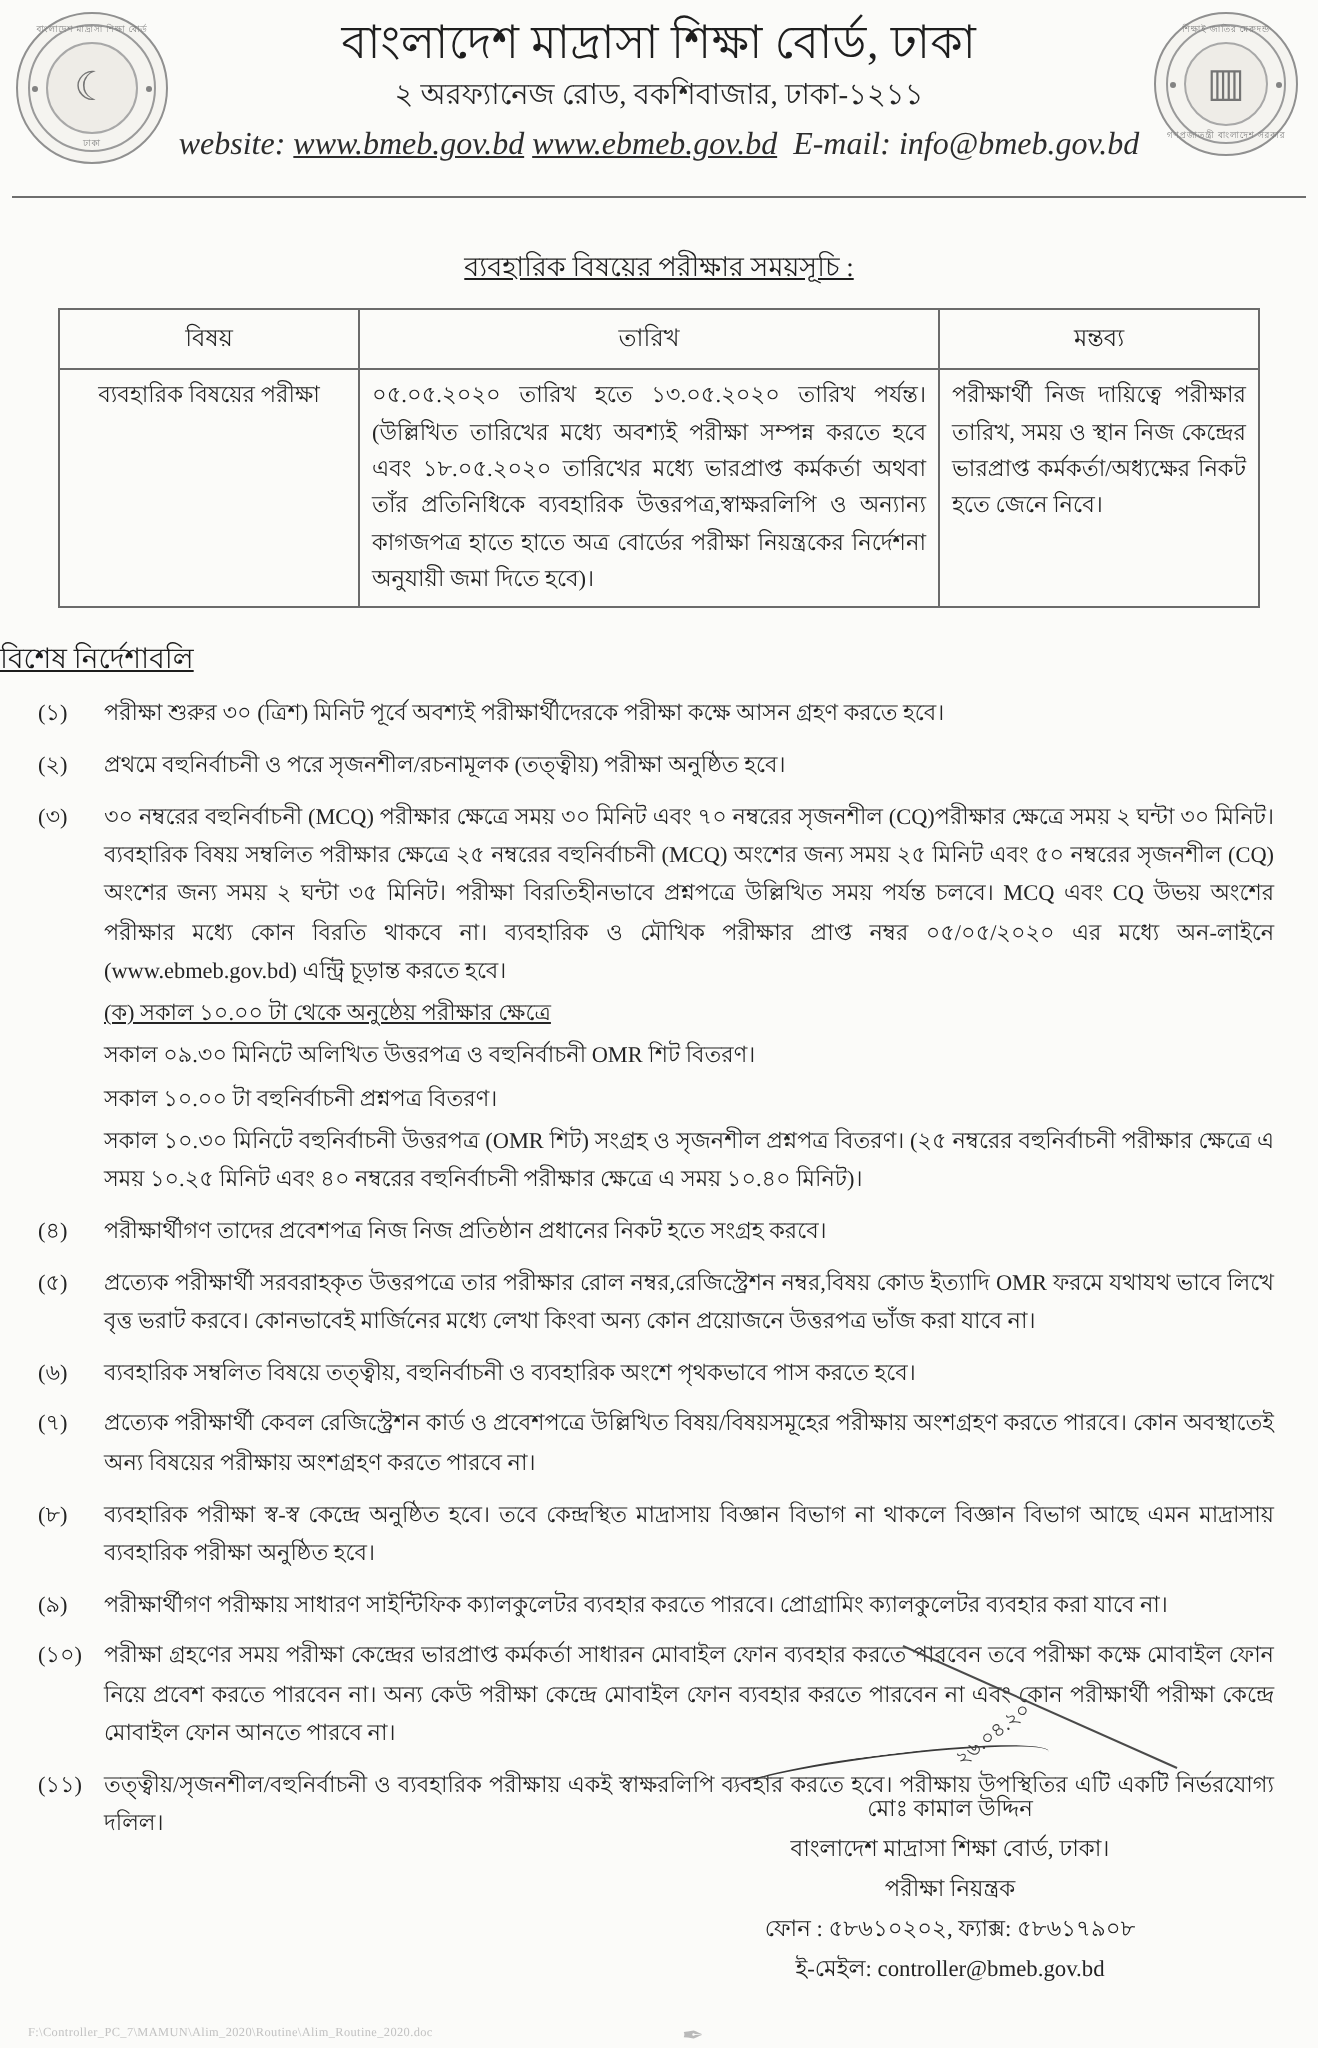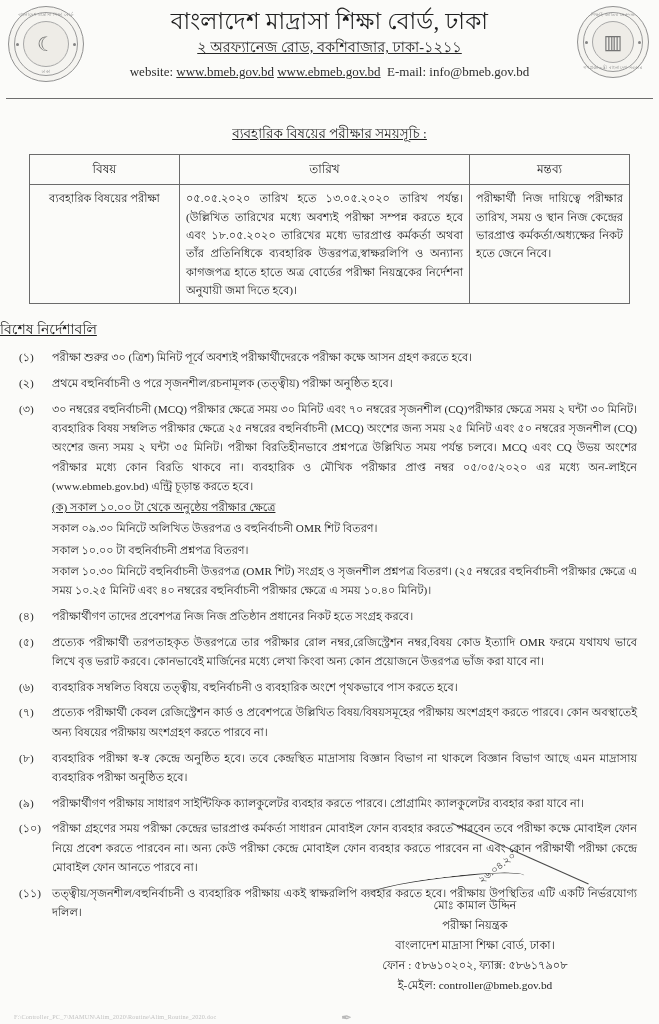--- a/index.html
+++ b/index.html
@@ -84,28 +84,28 @@
     line-height: 1.18;
     color: #1e1e1e;
     padding-top: 4px;
     font-family: "Liberation Serif", serif;
   }
   .org-addr {
     text-align: center;
     font-size: 14.5px;
     margin-top: 1px;
     color: #262626;
-    text-decoration: underline;
   }
   .org-web {
     text-align: center;
-    font-size: 13px;
+    font-size: 16px;
     margin-top: 4px;
     color: #2d2d2d;
     font-family: "Liberation Serif", serif;
+    font-style: italic;
   }
   .org-web .u { text-decoration: underline; }
   .hr {
     height: 0;
     border-top: 1.3px solid #6e6e6e;
     margin: 6px 6px 0 6px;
   }
   
   .sched-title {
     text-align: center;
@@ -330,21 +330,21 @@
       <li>
         <span class="num">(৩)</span>
         <span class="body-txt"><span>৩০ নম্বরের বহুনির্বাচনী (MCQ) পরীক্ষার ক্ষেত্রে সময় ৩০ মিনিট এবং ৭০ নম্বরের সৃজনশীল (CQ)পরীক্ষার ক্ষেত্রে সময় ২ ঘন্টা ৩০ মিনিট। ব্যবহারিক বিষয় সম্বলিত পরীক্ষার ক্ষেত্রে ২৫ নম্বরের বহুনির্বাচনী (MCQ) অংশের জন্য সময় ২৫ মিনিট এবং ৫০ নম্বরের সৃজনশীল (CQ) অংশের জন্য সময় ২ ঘন্টা ৩৫ মিনিট। পরীক্ষা বিরতিহীনভাবে প্রশ্নপত্রে উল্লিখিত সময় পর্যন্ত চলবে। MCQ এবং CQ উভয় অংশের পরীক্ষার মধ্যে কোন বিরতি থাকবে না। ব্যবহারিক ও মৌখিক পরীক্ষার প্রাপ্ত নম্বর ০৫/০৫/২০২০ এর মধ্যে অন-লাইনে (www.ebmeb.gov.bd) এন্ট্রি চূড়ান্ত করতে হবে।</span><span class="sub ul">(ক) সকাল ১০.০০ টা থেকে অনুষ্ঠেয় পরীক্ষার ক্ষেত্রে</span><span class="sub">সকাল ০৯.৩০ মিনিটে অলিখিত উত্তরপত্র ও বহুনির্বাচনী OMR শিট বিতরণ।</span><span class="sub">সকাল ১০.০০ টা বহুনির্বাচনী প্রশ্নপত্র বিতরণ।</span><span class="sub">সকাল ১০.৩০ মিনিটে বহুনির্বাচনী উত্তরপত্র (OMR শিট) সংগ্রহ ও সৃজনশীল প্রশ্নপত্র বিতরণ। (২৫ নম্বরের বহুনির্বাচনী পরীক্ষার ক্ষেত্রে এ সময় ১০.২৫ মিনিট এবং ৪০ নম্বরের বহুনির্বাচনী পরীক্ষার ক্ষেত্রে এ সময় ১০.৪০ মিনিট)।</span></span>
       </li>
       <li>
         <span class="num">(৪)</span>
         <span class="body-txt"><span>পরীক্ষার্থীগণ তাদের প্রবেশপত্র নিজ নিজ প্রতিষ্ঠান প্রধানের নিকট হতে সংগ্রহ করবে।</span></span>
       </li>
       <li>
         <span class="num">(৫)</span>
-        <span class="body-txt"><span>প্রত্যেক পরীক্ষার্থী তরপতাহকৃত উত্তরপত্রে তার পরীক্ষার রোল নম্বর,রেজিস্ট্রেশন নম্বর,বিষয় কোড ইত্যাদি OMR ফরমে যথাযথ ভাবে লিখে বৃত্ত ভরাট করবে। কোনভাবেই মার্জিনের মধ্যে লেখা কিংবা অন্য কোন প্রয়োজনে উত্তরপত্র ভাঁজ করা যাবে না।</span></span>
+        <span class="body-txt"><span>প্রত্যেক পরীক্ষার্থী সরবরাহকৃত উত্তরপত্রে তার পরীক্ষার রোল নম্বর,রেজিস্ট্রেশন নম্বর,বিষয় কোড ইত্যাদি OMR ফরমে যথাযথ ভাবে লিখে বৃত্ত ভরাট করবে। কোনভাবেই মার্জিনের মধ্যে লেখা কিংবা অন্য কোন প্রয়োজনে উত্তরপত্র ভাঁজ করা যাবে না।</span></span>
       </li>
       <li>
         <span class="num">(৬)</span>
         <span class="body-txt"><span>ব্যবহারিক সম্বলিত বিষয়ে তত্ত্বীয়, বহুনির্বাচনী ও ব্যবহারিক অংশে পৃথকভাবে পাস করতে হবে।</span></span>
       </li>
       <li>
         <span class="num">(৭)</span>
         <span class="body-txt"><span>প্রত্যেক পরীক্ষার্থী কেবল রেজিস্ট্রেশন কার্ড ও প্রবেশপত্রে উল্লিখিত বিষয়/বিষয়সমূহের পরীক্ষায় অংশগ্রহণ করতে পারবে। কোন অবস্থাতেই অন্য বিষয়ের পরীক্ষায় অংশগ্রহণ করতে পারবে না।</span></span>
       </li>
       <li>
@@ -365,22 +365,22 @@
       </li>
     </ol>
 
   <div class="sigblock">
     <div class="sigmark">
       <div class="stroke"></div>
       <div class="stroke2"></div>
       <div class="date">২৬.০৪.২০</div>
     </div>
     <div class="sig-name">মোঃ কামাল উদ্দিন</div>
+    <div>বাংলাদেশ মাদ্রাসা শিক্ষা বোর্ড, ঢাকা।</div>
     <div>পরীক্ষা নিয়ন্ত্রক</div>
-    <div>বাংলাদেশ মাদ্রাসা শিক্ষা বোর্ড, ঢাকা।</div>
     <div class="latin">ফোন : ৫৮৬১০২০২, ফ্যাক্স: ৫৮৬১৭৯০৮</div>
     <div class="latin">ই-মেইল: controller@bmeb.gov.bd</div>
   </div>
 
   <div class="blotch">✒</div>
   <div class="footpath">F:\Controller_PC_7\MAMUN\Alim_2020\Routine\Alim_Routine_2020.doc</div>
 
 </div>
 
 </body></html>

